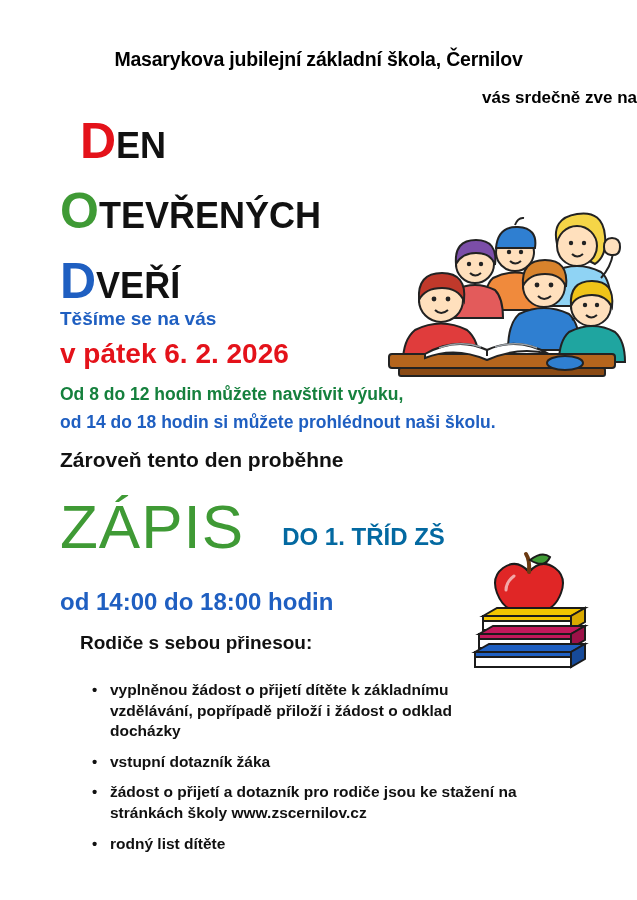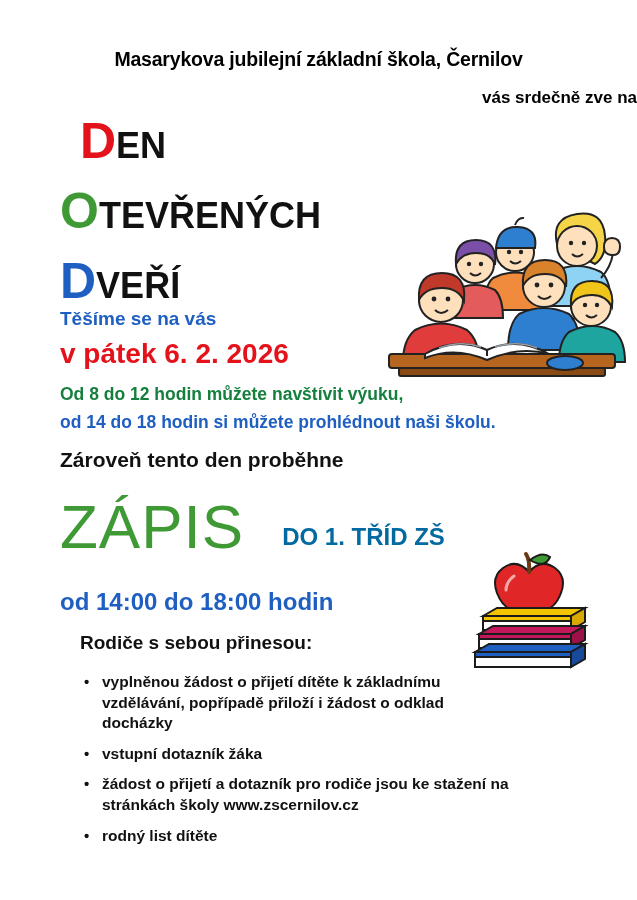--- a/index.html
+++ b/index.html
@@ -165,21 +165,21 @@
     top: 632px;
     font-size: 19px;
     font-weight: bold;
     color: #111111;
   }
   .bring-list {
     position: absolute;
     left: 84px;
     top: 672px;
     width: 430px;
-    margin: 0;
+    margin: 8px;
     padding: 0;
     list-style: none;
   }
   .bring-list li {
     position: relative;
     padding-left: 18px;
     margin-bottom: 10px;
     font-size: 15.5px;
     font-weight: bold;
     line-height: 1.33;

